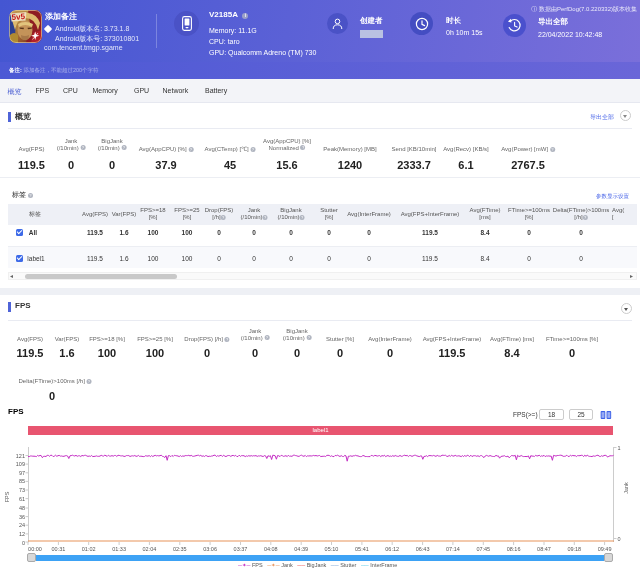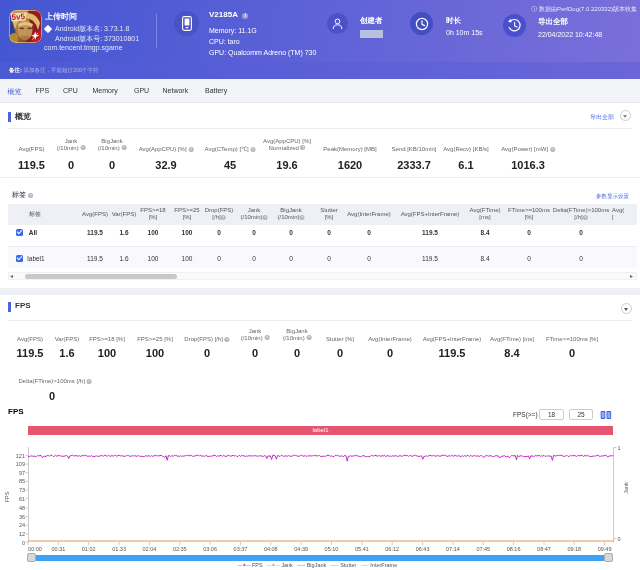--- a/index.html
+++ b/index.html
@@ -59,21 +59,21 @@
     <path d="M10.5 17.5 L15 17.8 L14.5 19.2 L10.8 18.8 Z" fill="#5a3418"></path>
     <path d="M18.5 17.8 L23 17.5 L22.7 18.8 L19 19.2 Z" fill="#5a3418"></path>
     <path d="M12 25 Q16 27 20 25 L19.5 29 Q16 31 12.5 29 Z" fill="#a87848"></path>
     <path d="M1 25 Q5 21 9 25 L9 33 L1 33 Z" fill="#b08a30"></path>
     <path d="M1.5 3.5 L17.5 2 L16.5 10.5 L2.5 11.5 Z" fill="#f2e4c8" opacity="0.9"></path>
     <text x="9.5" y="9.5" font-size="8" font-weight="bold" fill="#c41818" text-anchor="middle" font-family="Liberation Sans" transform="rotate(-4 9.5 9.5)">5v5</text>
     <rect x="0.5" y="0.5" width="32" height="32" rx="6.5" fill="none" stroke="#e8d8a8" stroke-width="0.8" opacity="0.8"></rect>
     <path d="M26.2 21.5 l1 3.2 3.2 1 -3.2 1 -1 3.2 -1-3.2 -3.2-1 3.2-1 Z" fill="#fff"></path>
     <path d="M23.5 29.5 l5.5-6.5" stroke="#fff" stroke-width="0.7"></path>
   </svg>
-  <div class="abs h-title" style="left:45px;top:11px;font-size:8px;">上传时间</div>
+  <div class="abs h-title" style="left:45px;top:11px;font-size:8px;">添加备注</div>
   <div class="abs" style="left:45px;top:26px;width:6px;height:6px;background:#fff;transform:rotate(45deg);border-radius:1px;"></div>
   <div class="abs h-sm" style="left:55px;top:24px;">Android版本名: 3.73.1.8</div>
   <div class="abs h-sm" style="left:55px;top:33.5px;">Android版本号: 373010801</div>
   <div class="abs h-sm" style="left:44px;top:43.5px;">com.tencent.tmgp.sgame</div>
   <div class="hdr-div" style="left:156px;top:14px;height:34px;"></div>
 
   <div class="circle" style="left:174px;top:11px;width:25px;height:25px;"></div>
   <svg class="abs" style="left:181.5px;top:16px;" width="10" height="15" viewBox="0 0 10 15">
     <rect x="0.6" y="0.6" width="8.8" height="13.8" rx="1.8" fill="none" stroke="#fff" stroke-width="1.1"></rect>
     <rect x="2.6" y="2.6" width="4.8" height="6.8" rx="0.5" fill="#fff"></rect>
@@ -137,27 +137,27 @@
   <div class="slabel" style="left:166px;top:43px;">Avg(AppCPU) [%] <span class="qi">?</span></div>
   <div class="slabel" style="left:230px;top:43px;">Avg(CTemp) [℃] <span class="qi">?</span></div>
   <div class="slabel" style="left:287px;top:35px;">Avg(AppCPU) [%]<br>Normalized <span class="qi">?</span></div>
   <div class="slabel" style="left:350px;top:43px;">Peak(Memory) [MB]</div>
   <div class="slabel" style="left:414px;top:43px;">Send [KB/10min]</div>
   <div class="slabel" style="left:466px;top:43px;">Avg(Recv) [KB/s]</div>
   <div class="slabel" style="left:528px;top:43px;">Avg(Power) [mW] <span class="qi">?</span></div>
   <div class="sval" style="left:31.5px;top:56px;">119.5</div>
   <div class="sval" style="left:71px;top:56px;">0</div>
   <div class="sval" style="left:112px;top:56px;">0</div>
-  <div class="sval" style="left:166px;top:56px;">32.9</div>
+  <div class="sval" style="left:166px;top:56px;">37.9</div>
   <div class="sval" style="left:230px;top:56px;">45</div>
-  <div class="sval" style="left:287px;top:56px;">19.6</div>
-  <div class="sval" style="left:350px;top:56px;">1620</div>
+  <div class="sval" style="left:287px;top:56px;">15.6</div>
+  <div class="sval" style="left:350px;top:56px;">1240</div>
   <div class="sval" style="left:414px;top:56px;">2333.7</div>
   <div class="sval" style="left:466px;top:56px;">6.1</div>
-  <div class="sval" style="left:528px;top:56px;">1016.3</div>
+  <div class="sval" style="left:528px;top:56px;">2767.5</div>
 
   <div class="abs" style="left:0;top:74px;width:640px;height:1px;background:#eceef3;"></div>
 
   <div class="abs" style="left:12px;top:87px;font-size:7px;color:#333;">标签 <span class="qi">?</span></div>
   <div class="abs link" style="left:596px;top:90px;font-size:5.5px;">参数显示设置</div>
 
   <div class="abs" style="left:8px;top:101px;width:629px;height:21px;background:#eef0f6;"></div>
   <div class="th" style="left:35px;top:108px;">标签</div>
   <div class="th" style="left:95px;top:108px;">Avg(FPS)</div>
   <div class="th" style="left:124px;top:108px;">Var(FPS)</div>

